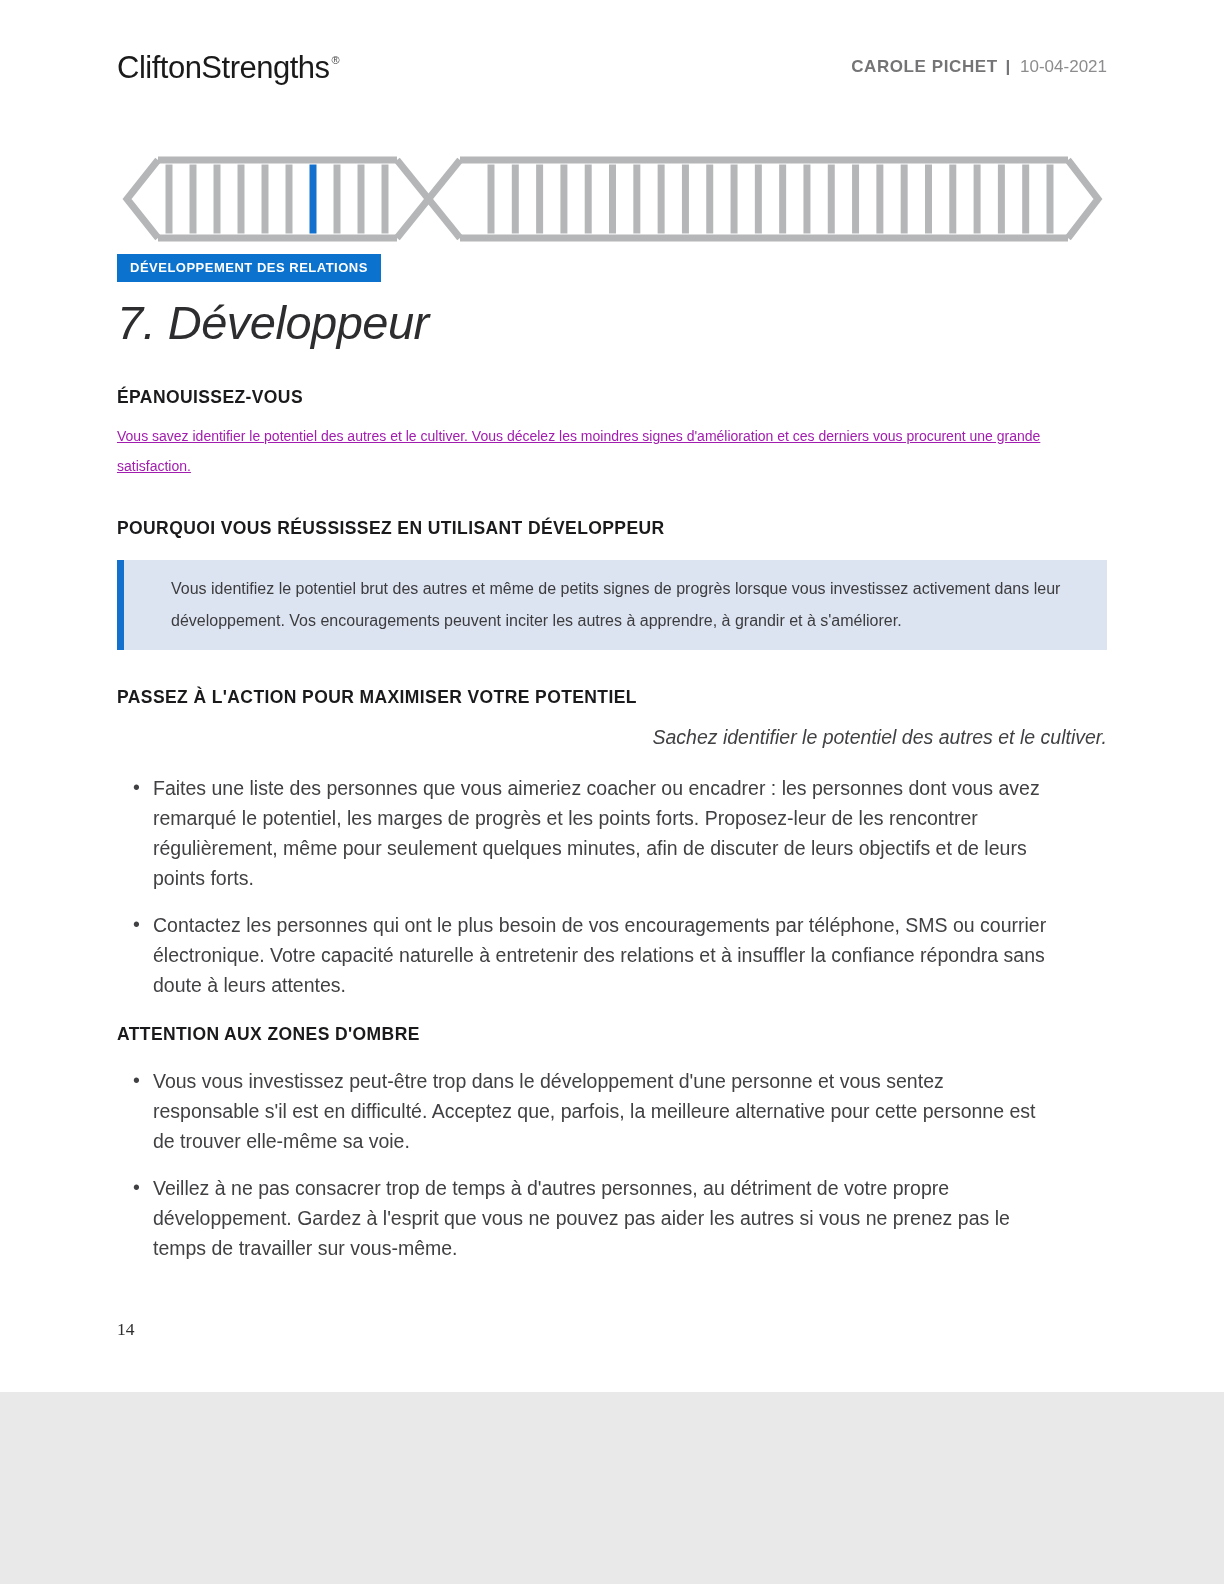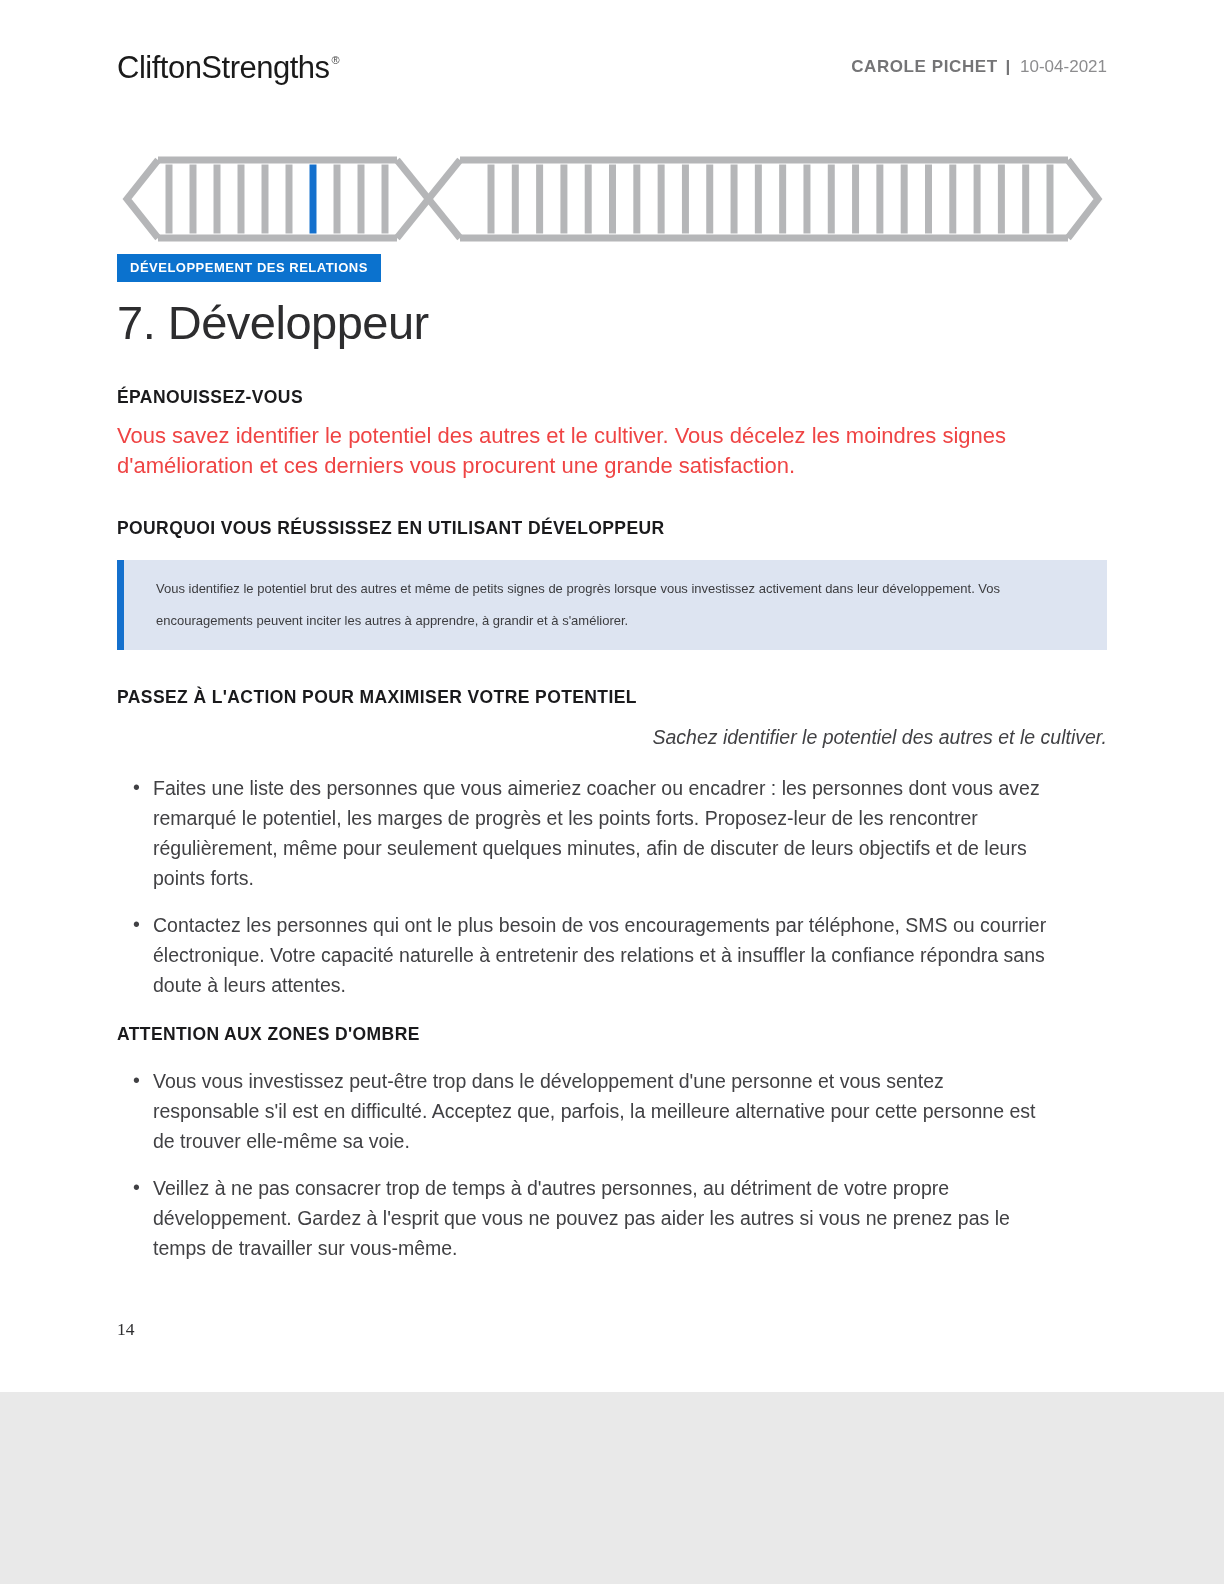--- a/index.html
+++ b/index.html
@@ -34,35 +34,36 @@
     color: #ffffff;
     background: #0b72ce;
   }
   h1 {
     margin: 14px 0 6px 0;
     font-size: 47px;
     font-weight: 300;
     color: #2d2d2f;
     letter-spacing: -0.5px;
     line-height: 1.15;
+    font-style: italic;
   }
   h2 {
     margin: 37px 0 0 0;
     font-size: 17.5px;
     font-weight: bold;
     color: #1a1a1c;
     letter-spacing: 0.4px;
   }
-  .body-text { margin: 13px 0 0 0; font-size: 22px; line-height: 30px; color: #ef4444; }
+  .body-text { margin: 13px 0 0 0; font-size: 14px; line-height: 30px; color: #a21caf; text-decoration: underline; }
   .quote-box {
     margin: 21px 0 0 0;
-    padding: 13px 44px 13px 32px;
+    padding: 13px 44px 13px 47px;
     border-left: 7px solid #1470cd;
     background: #dde4f1;
-    font-size: 13px;
+    font-size: 16px;
     line-height: 32px;
     color: #3c3c3f;
     box-sizing: border-box;
   }
   .quote-box p { margin: 0; }
   .intro-italic { margin: 14px 0 0 0; font-style: italic; font-size: 19.5px; line-height: 30px; color: #414144; text-align: right; }
   ul.bullets { margin: 21px 0 0 0; padding: 0 0 0 16px; list-style: none; }
   ul.bullets li {
     position: relative;
     padding-left: 20px;

